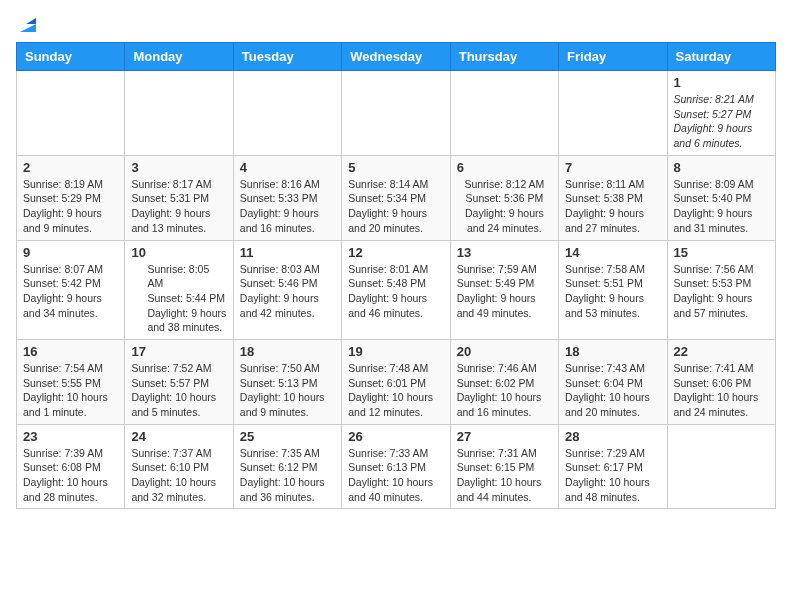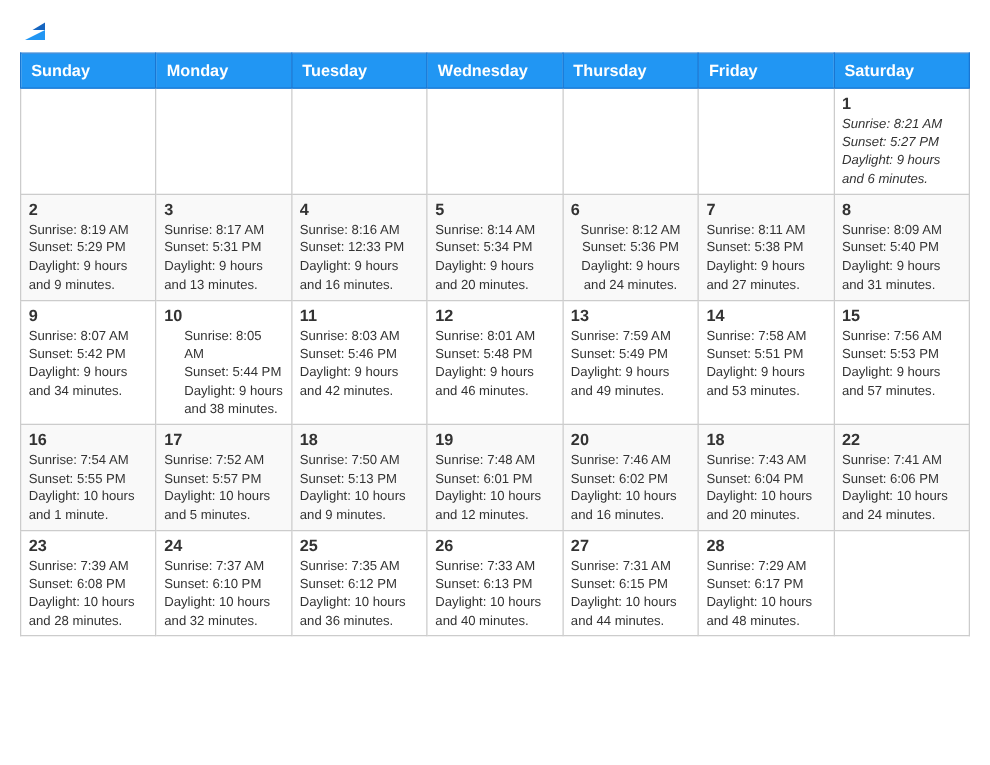--- a/index.html
+++ b/index.html
@@ -121,21 +121,21 @@
         </td>
         <td>
           <span class="day-number">3</span>
           <div class="day-info" style="white-space: pre-line;">Sunrise: 8:17 AM
 Sunset: 5:31 PM
 Daylight: 9 hours and 13 minutes.</div>
         </td>
         <td>
           <span class="day-number">4</span>
           <div class="day-info" style="white-space: pre-line;">Sunrise: 8:16 AM
-Sunset: 12:33 PM
+Sunset: 5:33 PM
 Daylight: 9 hours and 16 minutes.</div>
         </td>
         <td>
           <span class="day-number">5</span>
           <div class="day-info" style="white-space: pre-line;">Sunrise: 8:14 AM
 Sunset: 5:34 PM
 Daylight: 9 hours and 20 minutes.</div>
         </td>
         <td>
           <span class="day-number">6</span>

